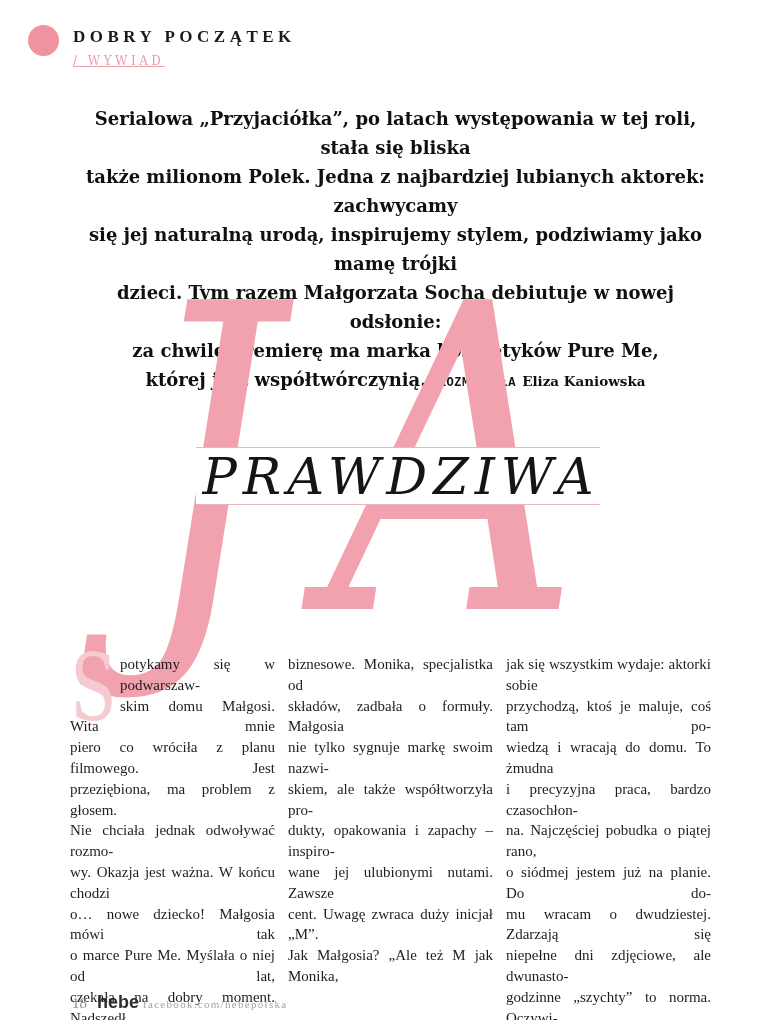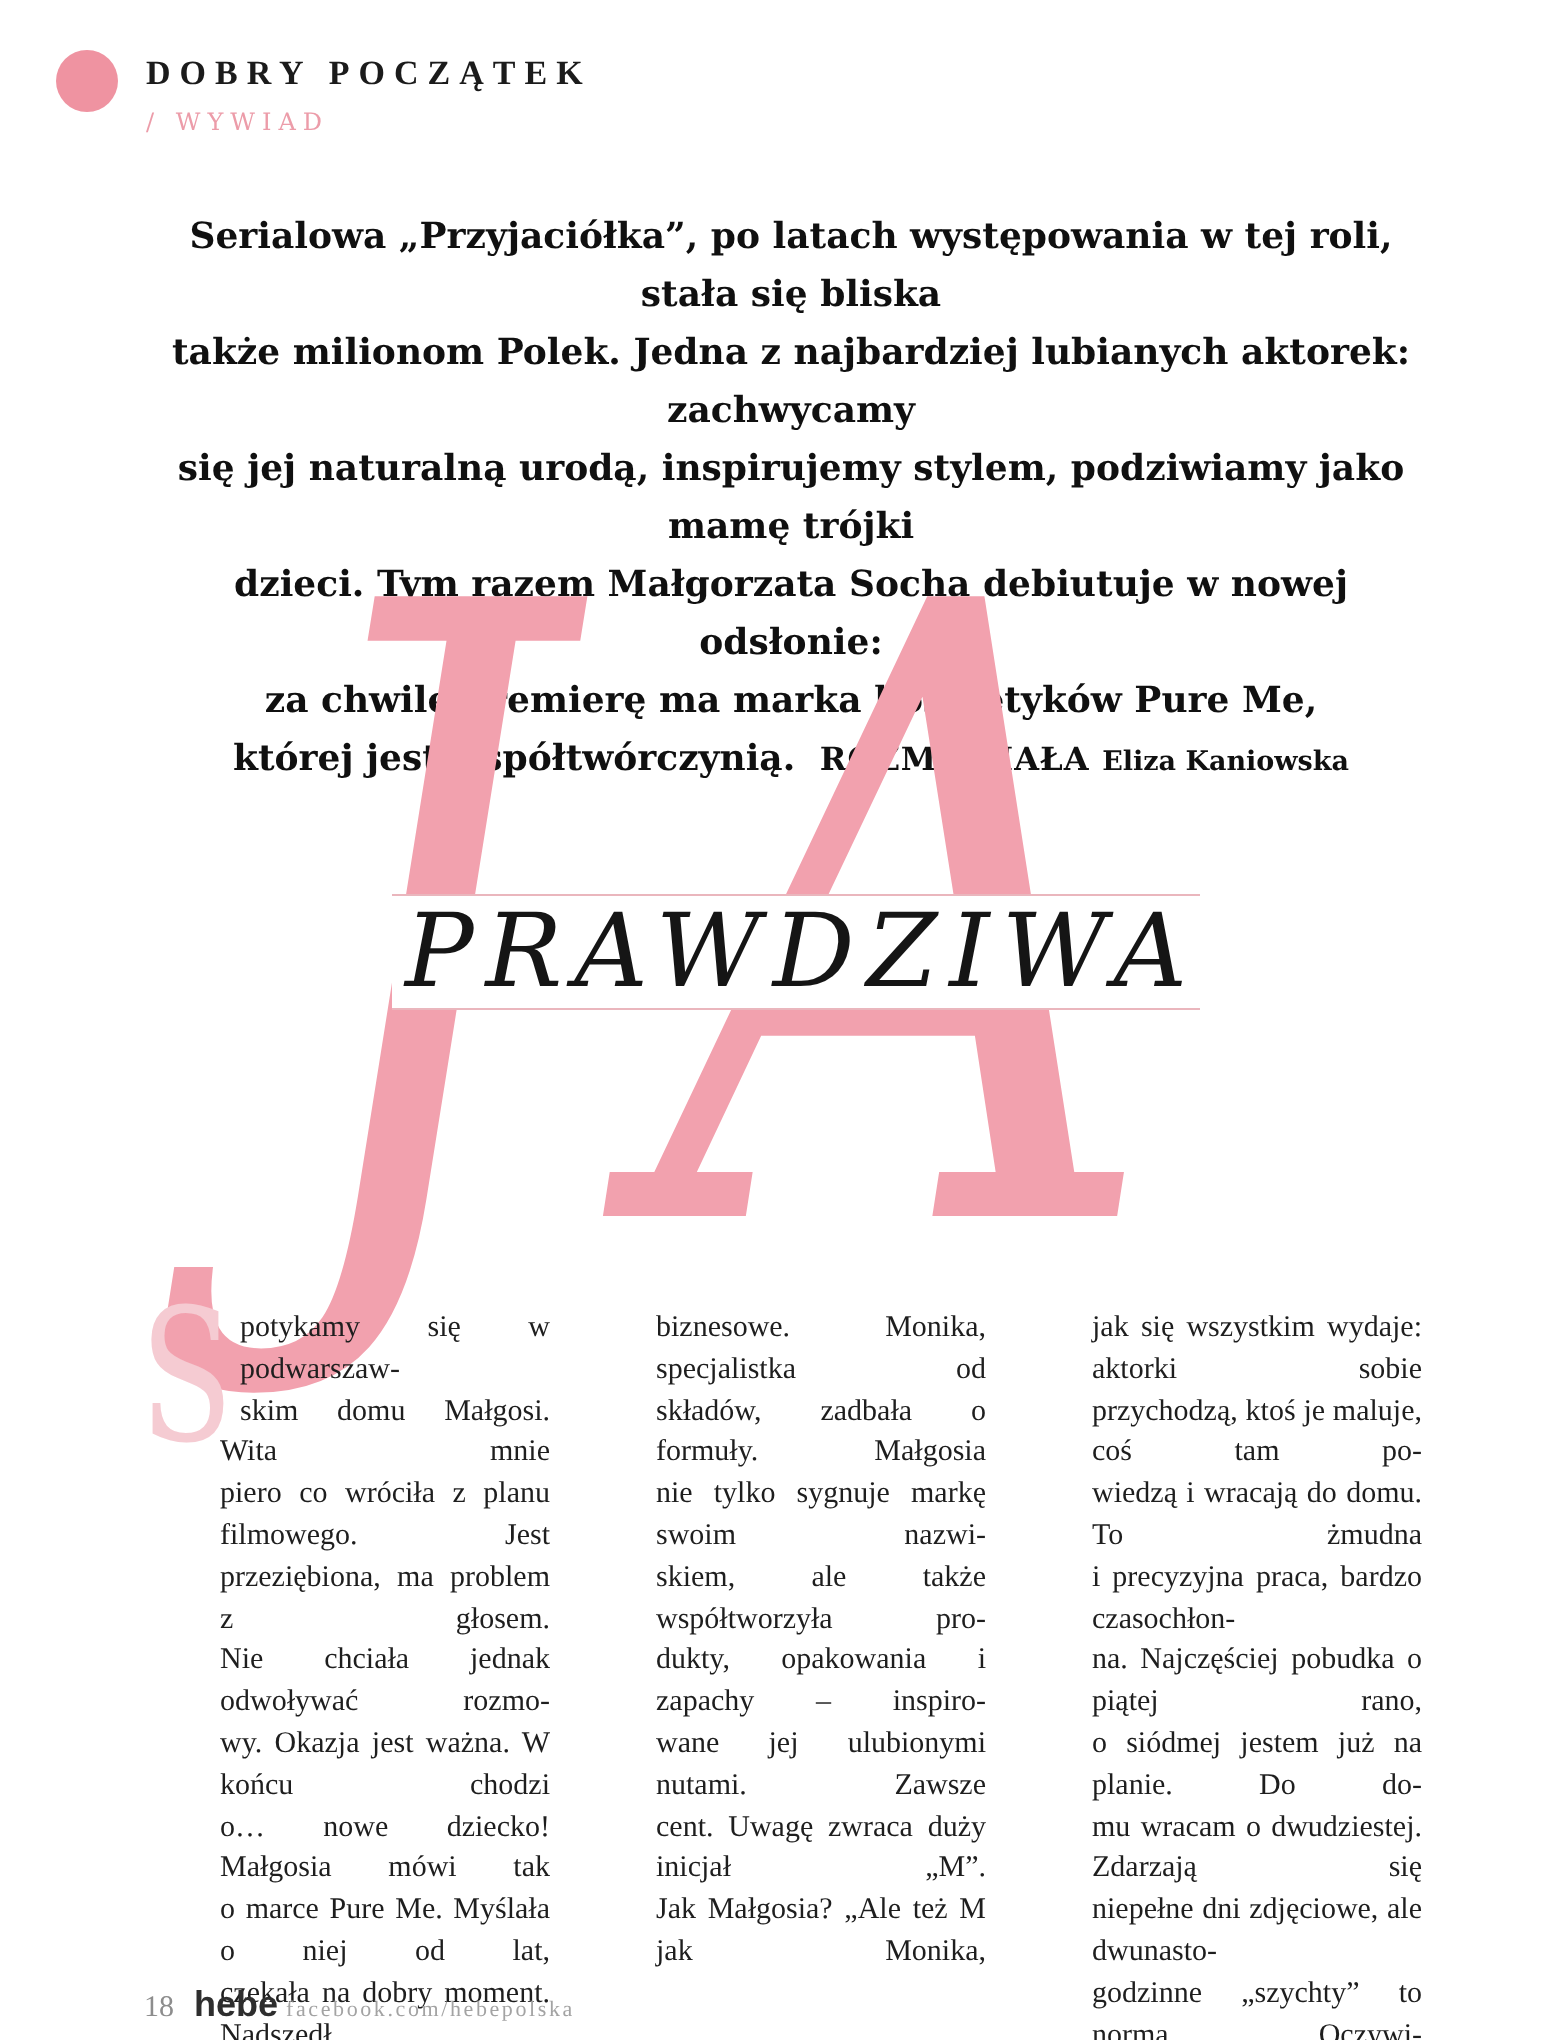--- a/index.html
+++ b/index.html
@@ -11,30 +11,30 @@
   
   .hdr { position:absolute; top:22px; left:28px; display:flex; }
   .dot { width:31px; height:31px; border-radius:50%; background:#ef93a1; flex:none; margin-top:3px; }
   .htxt { margin-left:14px; }
   .section-title {
     font-family:Liberation Serif, serif; font-weight:bold; font-size:17px;
     letter-spacing:4.5px; color:#1b1b1b; padding-top:5px;
   }
   .category {
     font-family:"DejaVu Serif", serif; font-size:12px; letter-spacing:3.5px;
-    color:#ec9ca9; margin-top:7px;
+    color:#ec9ca9; margin-top:7px;text-decoration:underline;
   }
 
   
   .intro {
     position:absolute; top:104px; left:74px; right:58px; text-align:center;
     font-family:"DejaVu Serif", serif; font-weight:bold; font-size:18px;
     line-height:29px; color:#101010;
   }
-  .byline-label { font-size:16px; letter-spacing:0.5px; margin-left:6px; }
+  .byline-label { font-size:12px; letter-spacing:0.5px; margin-left:6px;font-family:Liberation Mono, monospace; }
   .byline-name { font-size:13.5px; }
 
   
   .ja-art { position:absolute; top:300px; left:0; width:685px; height:315px; }
   .ja-letter {
     position:absolute; top:-50px; font-family:"DejaVu Serif", serif;
     font-style:italic; font-size:425px; line-height:1; color:#f2a1ae;
     transform:scaleX(0.82); transform-origin:left top;
   }
   .ja-j { left:138px; }
@@ -45,21 +45,21 @@
     display:flex; align-items:center; justify-content:center;
   }
   .front-word {
     font-family:"DejaVu Serif", serif; font-style:italic; font-size:51px;
     letter-spacing:6px; color:#151515; white-space:nowrap; padding-left:6px;
   }
 
   
   .cols { position:absolute; top:654px; left:70px; width:642px; display:flex; gap:13px; }
   .col { width:205px; font-size:15px; line-height:20.8px; color:#1e1e1e; position:relative; }
-  .bl { text-align:justify; text-align-last:justify;margin-left:40px; }
+  .bl { text-align:justify; text-align-last:justify; }
   .dropcap {
     float:left; width:50px; height:62px; font-family:"DejaVu Serif", serif;
     font-size:92px; line-height:70px; color:#f5cbd2;
     transform:scaleX(0.74); transform-origin:left top;
   }
 
   
   .ftr { position:absolute; left:72px; bottom:7px; display:flex; align-items:baseline; }
   .pnum { font-size:15px; color:#8d8d8d; }
   .logo { font-family:"Liberation Sans", sans-serif; font-weight:bold; font-size:18px; color:#2e2e2e; margin-left:10px; }

